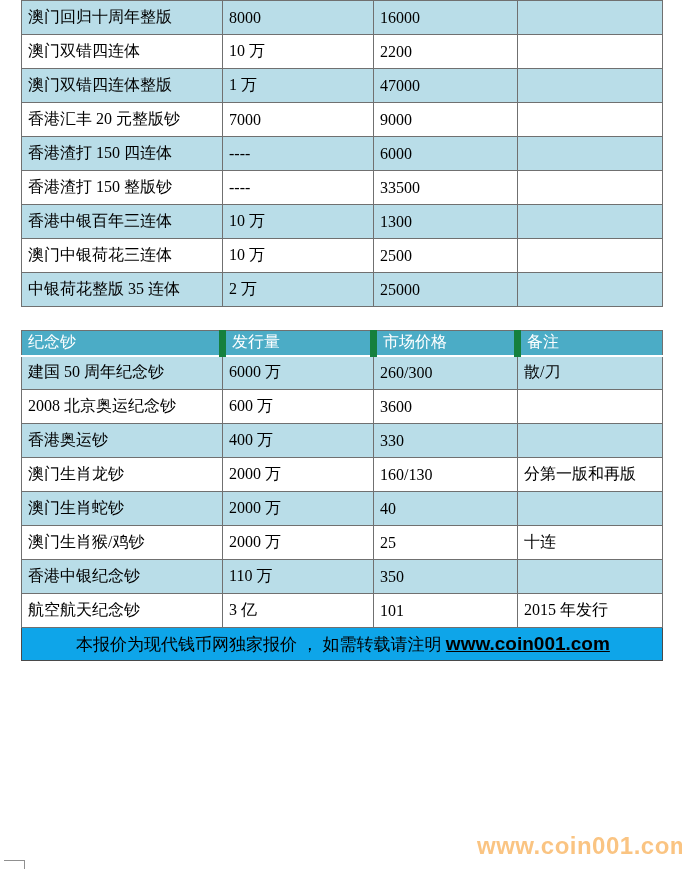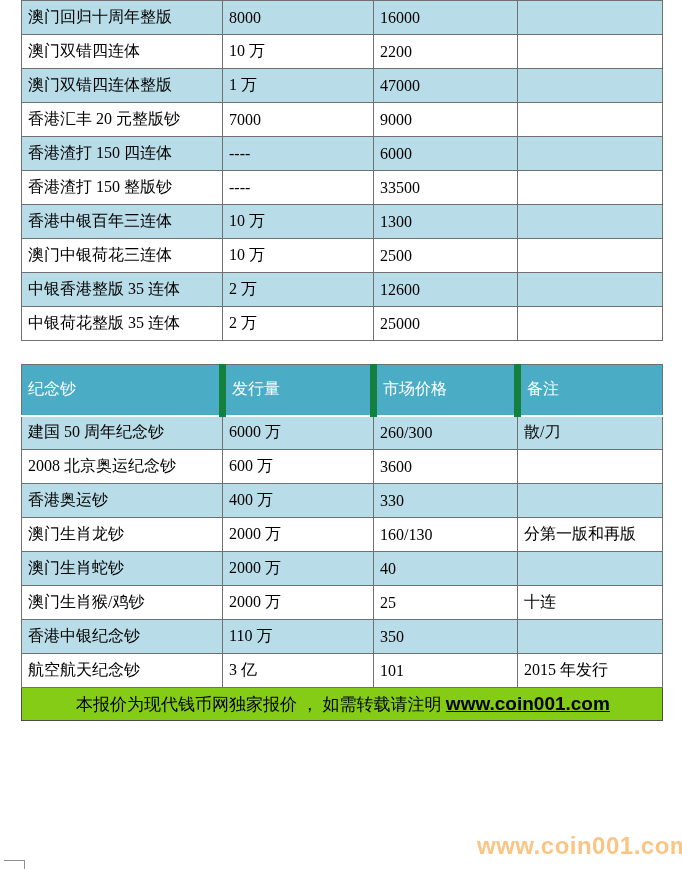--- a/index.html
+++ b/index.html
@@ -41,31 +41,31 @@
   }
 
   
   tbody tr:nth-child(odd) td { background: var(--band-bg); }
   tbody tr:nth-child(even) td { background: #ffffff; }
 
   
   thead td {
     background: var(--header-bg);
     color: #ffffff;
-    height: 51px;
+    height: 25px;
     border: 1px solid var(--border);
     border-bottom: 2px solid #ffffff;
   }
   thead td + td { border-left: 7px solid #15803d; }
 
   #table2 { margin-top: 23px; }
 
   
   tfoot td {
-    background: #84cc16;
+    background: #0ea5e9;
     border: 1px solid var(--footer-border);
     height: 33px;
     text-align: center;
     white-space: nowrap;
     font-size: 17px;
   }
   .footer-link {
     font-family: "Liberation Sans", sans-serif;
     font-weight: bold;
     font-size: 19px;
@@ -157,26 +157,20 @@
     <td></td>
   </tr>
 
   <tr>
     <td>澳门中银荷花三连体</td>
     <td>10 万</td>
     <td>2500</td>
     <td></td>
   </tr>
 
-  <tr>
-    <td>中银香港整版 35 连体</td>
-    <td>2 万</td>
-    <td>12600</td>
-    <td></td>
-  </tr>
 
   <tr>
     <td>中银荷花整版 35 连体</td>
     <td>2 万</td>
     <td>25000</td>
     <td></td>
   </tr>
 </tbody>
   </table>
 

